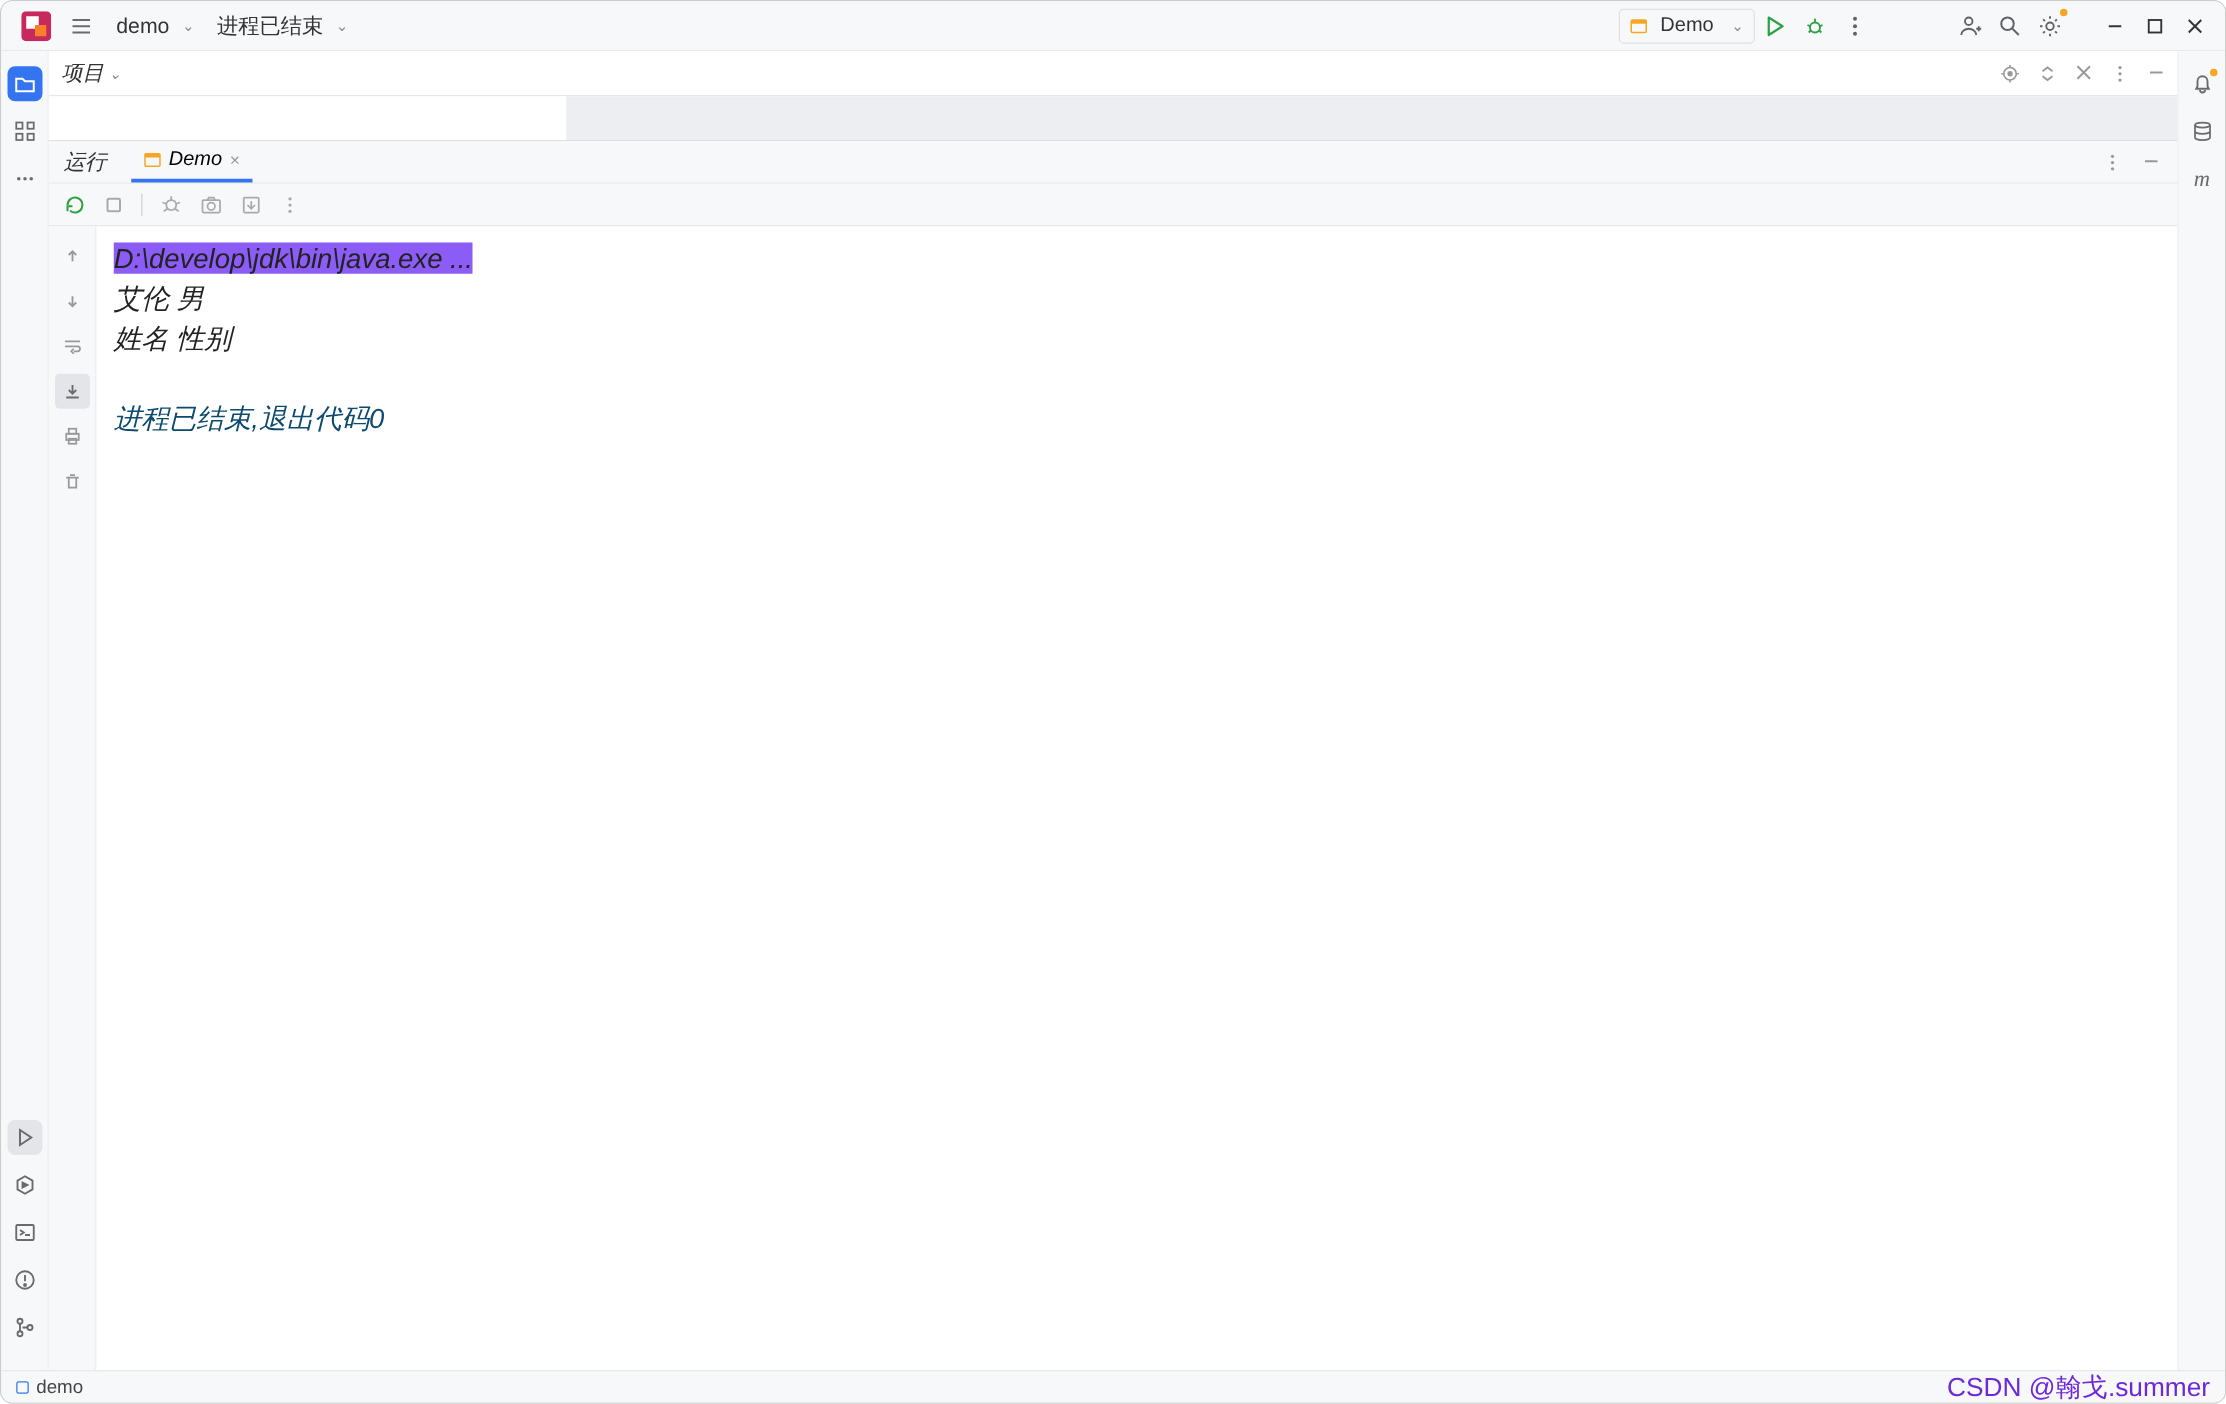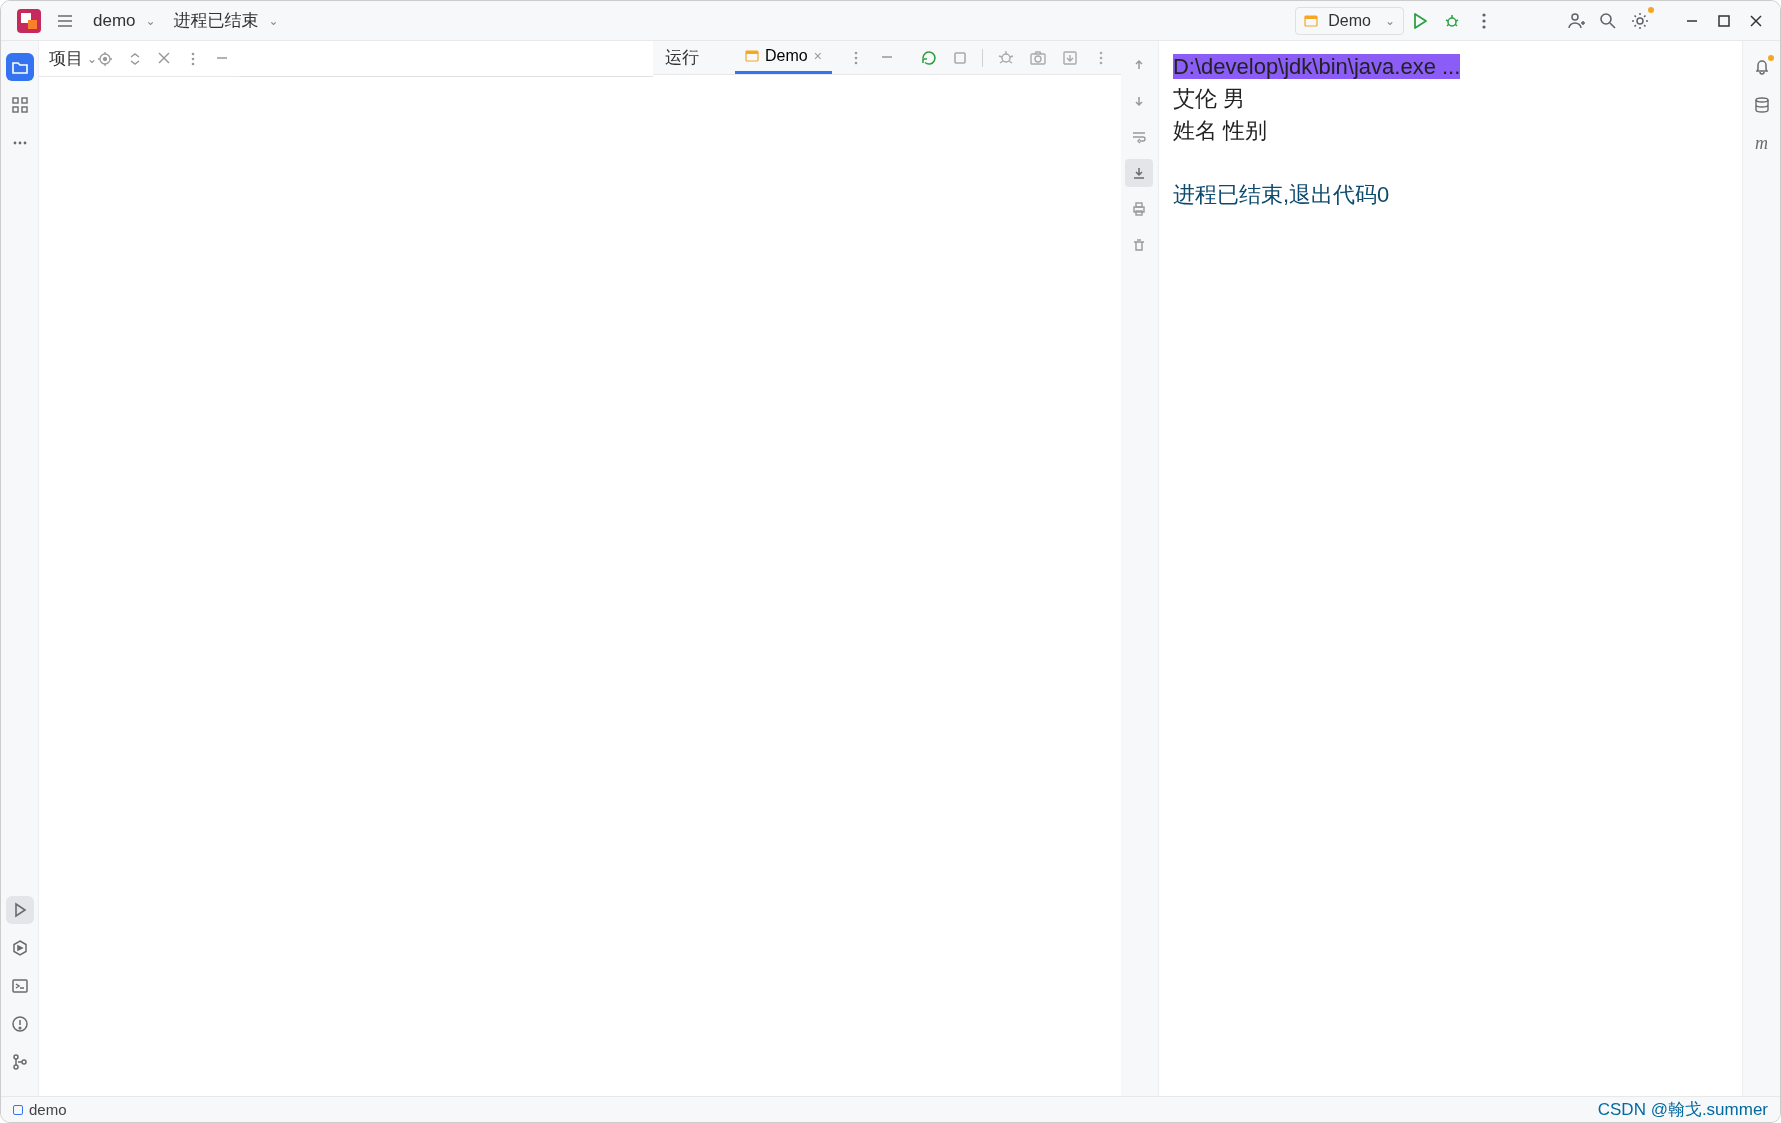--- a/index.html
+++ b/index.html
@@ -10,42 +10,42 @@
 .tb-label { font-size:17px; color:#333; padding:0 6px; }
 .chev { font-size:12px; color:#888; margin-left:4px; }
 .spacer { flex:1; }
 .run-cfg { display:flex; align-items:center; gap:4px; border:1px solid #e0e0e0; border-radius:4px; padding:2px 8px; height:28px; }
 .win-ctrl { width:32px; height:32px; display:flex; align-items:center; justify-content:center; color:#333; cursor:pointer; }
 .body-row { flex:1; display:flex; min-height:0; }
 .left-rail { width:38px; background:#f7f8fa; display:flex; flex-direction:column; align-items:center; padding-top:12px; gap:10px; border-right:1px solid #eee; }
 .rail-btn { width:28px; height:28px; display:flex; align-items:center; justify-content:center; color:#6b6b6b; border-radius:6px; cursor:pointer; }
 .rail-btn.active { background:#3574f0; color:#fff; }
 .right-rail { width:38px; background:#f7f8fa; display:flex; flex-direction:column; align-items:center; padding-top:12px; gap:10px; border-left:1px solid #eee; }
-.main-col { flex:1; display:flex; flex-direction:row; min-width:0; }
+.main-col { flex:1; display:flex; flex-direction:column; min-width:0;font-style:italic; }
 .proj-bar { height:36px; display:flex; align-items:center; padding:0 10px; background:#fff; border-bottom:1px solid #e8e8e8; }
 .proj-bar .title { font-size:17px; color:#333; }
 .proj-bar .right { margin-left:auto; display:flex; gap:14px; color:#888; }
 .editor-strip { height:36px; background:#eceef1; border-bottom:1px solid #e0e0e0; }
 .editor-strip .active-area { width:414px; height:100%; background:#fff; }
-.run-tabs { height:34px; display:flex; align-items:center; background:#f7f8fa; border-bottom:1px solid #e8e8e8; padding-left:12px;gap:16px; }
+.run-tabs { height:34px; display:flex; align-items:center; background:#f7f8fa; border-bottom:1px solid #e8e8e8; padding-left:12px; }
 .run-tabs .label { font-size:17px; color:#333; margin-right:20px; }
 .tab { display:flex; align-items:center; gap:6px; padding:0 10px; height:100%; border-bottom:3px solid #3574f0; }
 .tab .close { color:#999; font-size:14px; cursor:pointer; }
 .run-tabs .right { margin-left:auto; display:flex; gap:16px; padding-right:14px; color:#888; }
 .toolbar2 { height:34px; display:flex; align-items:center; gap:14px; padding:0 12px; background:#f7f8fa; border-bottom:1px solid #e8e8e8; color:#8a8a8a; }
 .divider { width:1px; height:18px; background:#d0d0d0; }
 .console-row { flex:1; display:flex; min-height:0; }
 .console-gutter { width:38px; background:#f7f8fa; border-right:1px solid #eee; display:flex; flex-direction:column; align-items:center; padding-top:10px; gap:8px; }
 .g-btn { width:28px; height:28px; display:flex; align-items:center; justify-content:center; color:#6b6b6b; border-radius:4px; cursor:pointer; }
 .g-btn.active { background:#e3e5e8; }
 .console { flex:1; padding:10px 14px; font-family:"JetBrains Mono","Consolas",monospace; font-size:22px; line-height:1.45; color:#222; overflow:auto; }
 .console .cmd { background:#8b5cf6; display:inline; }
 .console .exit { color:#0c4a6e; }
 .status-bar { height:26px; background:#f7f8fa; border-top:1px solid #e8e8e8; display:flex; align-items:center; padding:0 12px; font-size:15px; color:#444; }
-.status-bar .wm { margin-left:auto; color:#0369a1; font-size:17px; }
+.status-bar .wm { margin-left:auto; color:#6d28d9; font-size:21px; }
 .sq { width:10px; height:10px; border:1.5px solid #3574f0; border-radius:2px; margin-right:6px; display:inline-block; }
 svg { display:block; }
 .dot-badge { position:relative; }
 .dot-badge::after { content:""; position:absolute; top:2px; right:2px; width:6px; height:6px; background:#f5a623; border-radius:50%; }
 </style>
 </head>
 <body>
 
 <div class="top-bar">
   <span class="app-icon">

